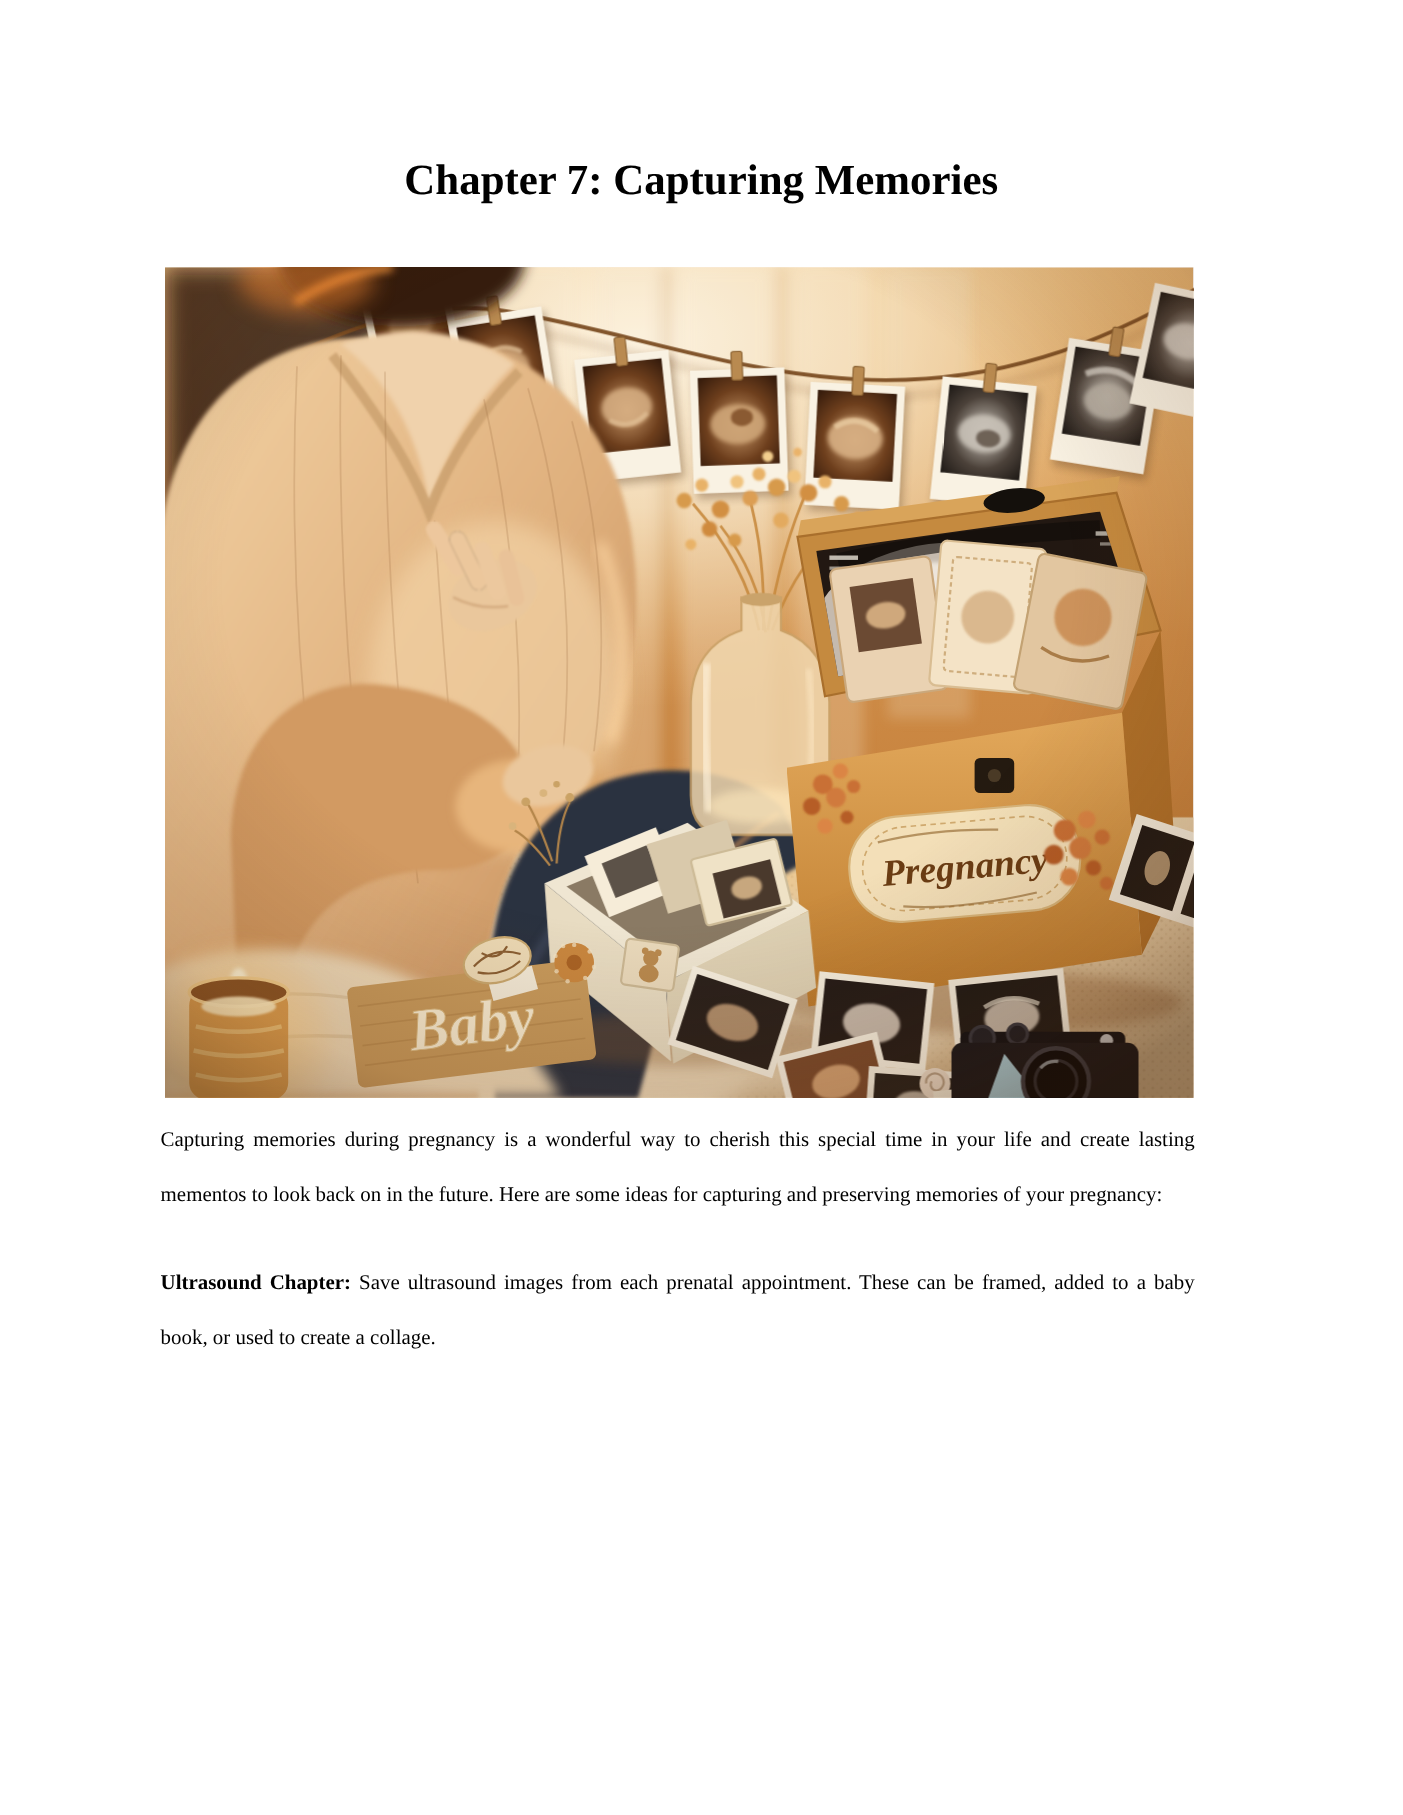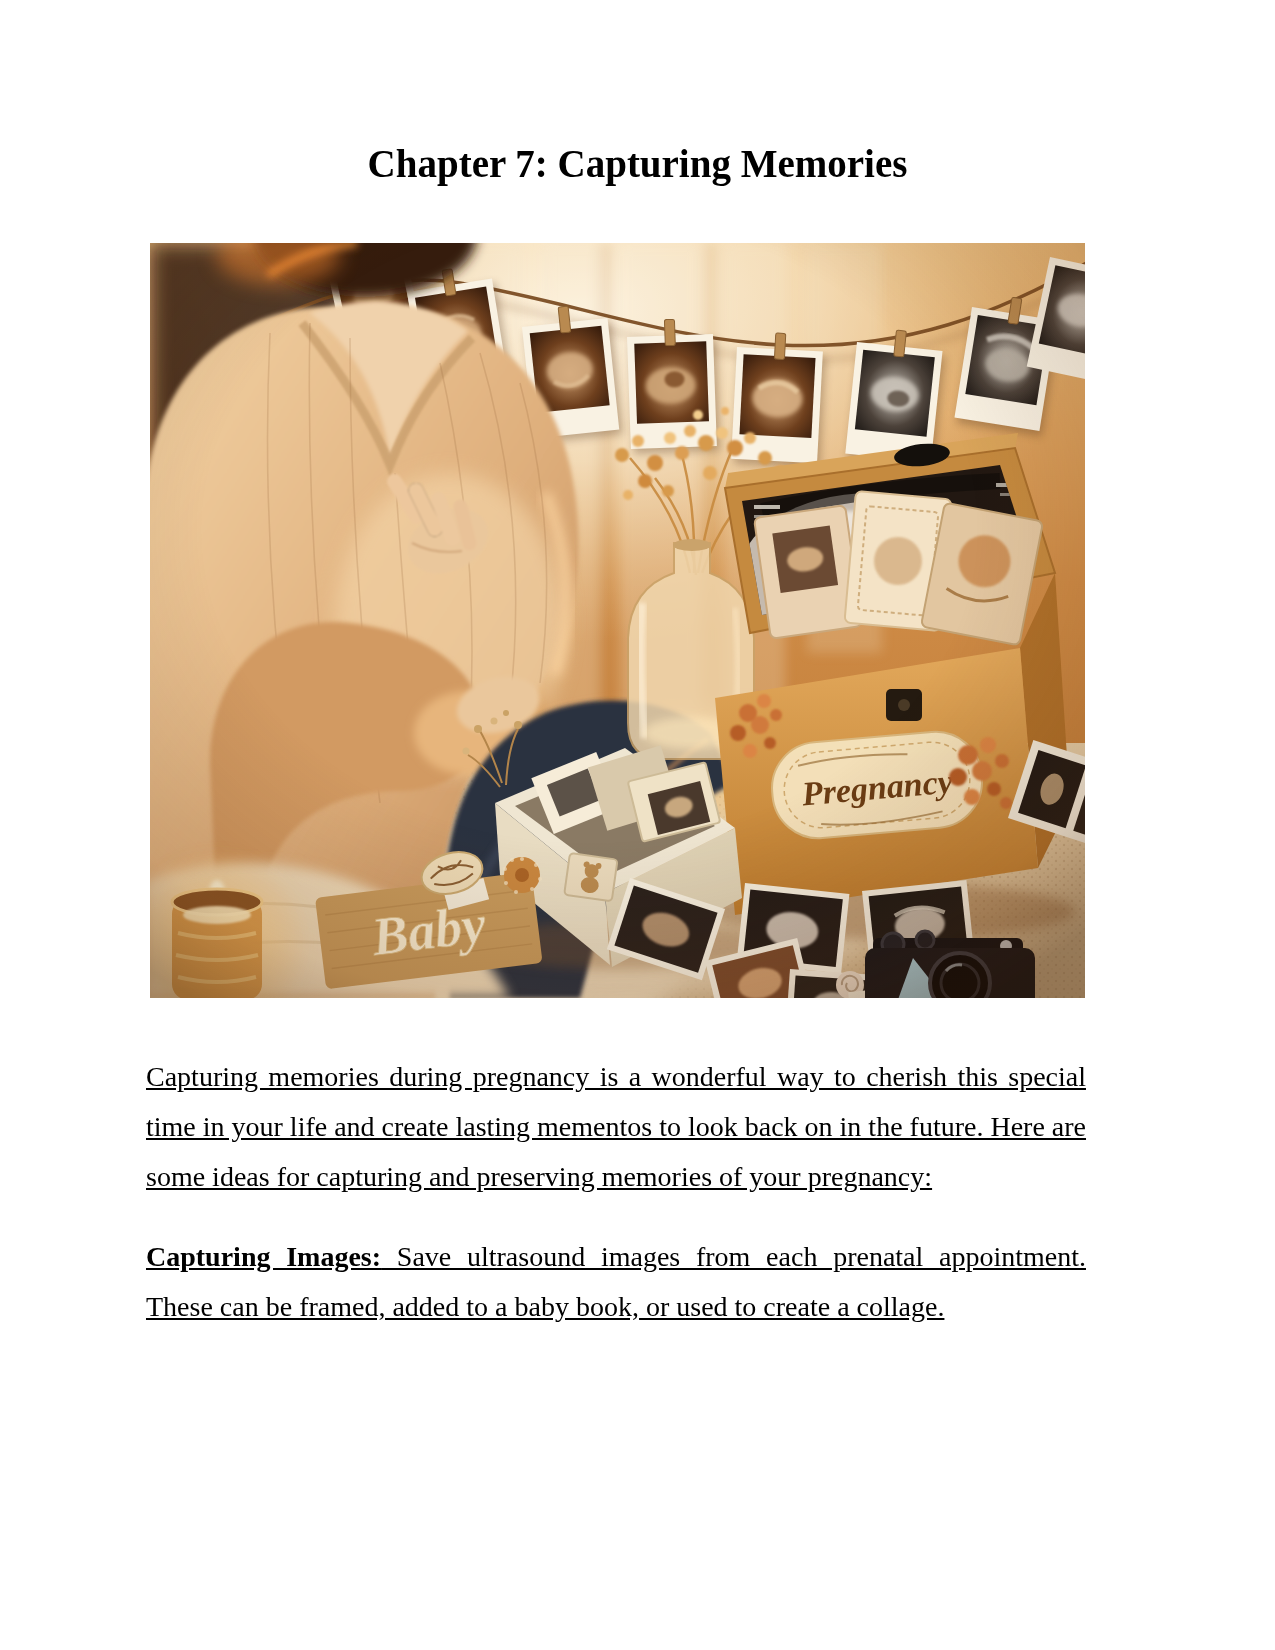--- a/index.html
+++ b/index.html
@@ -2,22 +2,22 @@
 <html><head>
 <meta charset="utf-8">
 <style>
   html,body{margin:0;padding:0;background:#ffffff;}
   .page{position:relative;width:1275px;height:1650px;background:#ffffff;overflow:hidden;
         font-family:"Liberation Serif", serif;color:#000;border-radius:22px;}
   .doc-title{position:absolute;top:141px;left:0;right:0;margin:0;text-align:center;
              font-size:39px;font-weight:bold;font-family:"Liberation Serif", serif;}
   .figure-wrap{position:absolute;left:150px;top:243px;width:935px;height:755px;overflow:hidden;}
   .figure-wrap svg{display:block;}
-  .text-col{position:absolute;left:146px;top:1052px;width:940px;
-            font-size:28px;line-height:50px;text-align:justify;text-decoration:underline;}
+  .text-col{position:absolute;left:146px;top:1012px;width:940px;
+            font-size:19px;line-height:50px;text-align:justify;}
   .text-col p{margin:0 0 30px 0;}
   .text-col b{font-weight:bold;}
   .scriptword{font-family:"Liberation Serif", serif;font-style:italic;font-weight:bold;}
 </style>
 </head>
 <body>
 
 <div class="page">
 
   <h1 class="doc-title">Chapter 7: Capturing Memories</h1>
@@ -449,16 +449,16 @@
           <ellipse cx="24" cy="29" rx="9" ry="8" fill="#b98a4f"></ellipse>
         </g>
       </g>
 
       <rect width="935" height="755" fill="url(#vin)"></rect>
     </svg>
   </div>
 
   <div class="text-col">
     <p><b></b><span>Capturing memories during pregnancy is a wonderful way to cherish this special time in your life and create lasting mementos to look back on in the future. Here are some ideas for capturing and preserving memories of your pregnancy:</span></p>
-    <p><b>Capturing Images:</b><span> Save ultrasound images from each prenatal appointment. These can be framed, added to a baby book, or used to create a collage.</span></p>
+    <p><b>Ultrasound Chapter:</b><span> Save ultrasound images from each prenatal appointment. These can be framed, added to a baby book, or used to create a collage.</span></p>
   </div>
 
 </div>
 
 </body></html>

